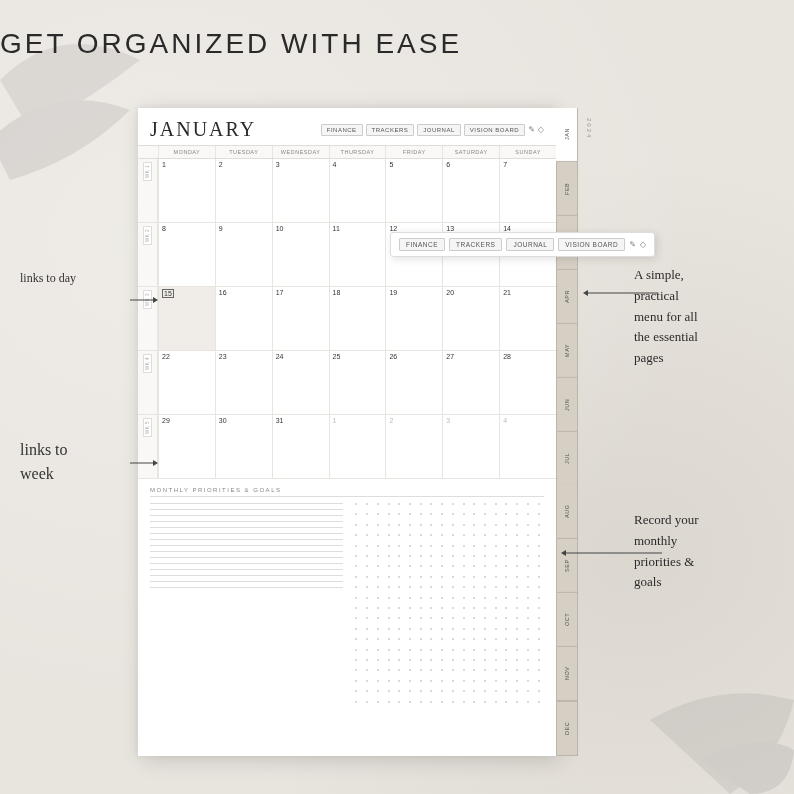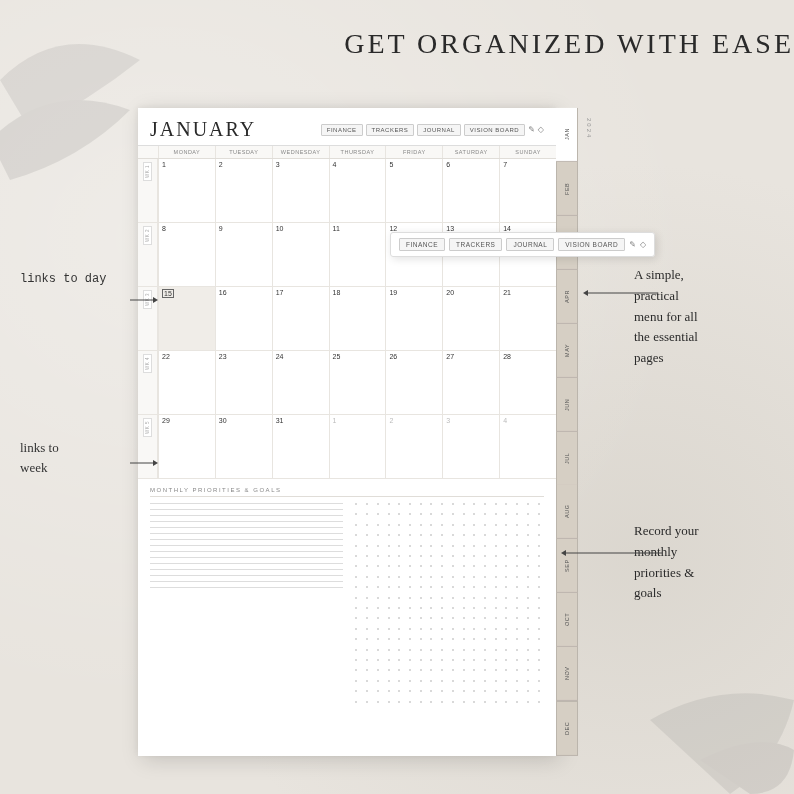--- a/index.html
+++ b/index.html
@@ -21,29 +21,28 @@
                   radial-gradient(ellipse at 80% 70%, rgba(200,195,185,0.4) 0%, transparent 50%);
       pointer-events: none;
       z-index: 0;
     }
 
     .main-title {
       position: absolute;
       top: 28px;
       left: 0;
       right: 0;
-      text-align: right;
-      font-family: Liberation Serif, serif;
+      text-align: left;
+      font-family: Liberation Sans, sans-serif;
       font-size: 28px;
       letter-spacing: 3px;
       color: #2a2a2a;
       font-weight: 400;
       z-index: 10;
       text-transform: uppercase;
-      padding-left: 9px;
     }
 
     
     .planner-container {
       position: absolute;
       top: 108px;
       left: 138px;
       width: 418px;
       height: 648px;
       background: #fff;
@@ -839,42 +838,42 @@
   <span class="popup-tab">VISION BOARD</span>
   <span class="nav-icon">✎</span>
   <span class="nav-icon">◇</span>
 </div>
 
 <svg class="arrow-line" style="position:absolute;top:290px;left:58px;width:100px;height:20px;z-index:15;">
   <line x1="72" y1="10" x2="98" y2="10" stroke="#444" stroke-width="1"></line>
   <polygon points="95,7 100,10 95,13" fill="#444"></polygon>
 </svg>
 <div class="annotation" style="left:20px;top:268px;">
-  <span class="annotation-text" style="font-size:12px;color:#333;font-style:normal;font-family:Liberation Mono, monospace;">links to
+  <span class="annotation-text" style="font-size:12px;color:#333;font-style:normal;font-family:Liberation Serif, serif;">links to
 day</span>
 </div>
 
 <svg class="arrow-line" style="position:absolute;top:453px;left:58px;width:100px;height:20px;z-index:15;">
   <line x1="72" y1="10" x2="98" y2="10" stroke="#444" stroke-width="1"></line>
   <polygon points="95,7 100,10 95,13" fill="#444"></polygon>
 </svg>
 <div class="annotation" style="left:20px;top:438px;">
-  <span class="annotation-text" style="font-size:13px;color:#333;font-style:normal;font-family:Georgia,serif;">links to<br>week</span>
+  <span class="annotation-text" style="font-size:16px;color:#333;font-style:normal;font-family:Georgia,serif;">links to<br>week</span>
 </div>
 
 <div class="annotation" style="right:30px;top:265px;width:130px;">
   <span class="annotation-text" style="font-size:13px;color:#2a2a2a;font-style:normal;font-family:Georgia,serif;line-height:1.6;margin-top:40px;">A simple,<br>practical<br>menu for all<br>the essential<br>pages</span>
 </div>
 
 <svg class="arrow-line" style="position:absolute;top:285px;left:580px;width:80px;height:15px;z-index:15;">
   <line x1="78" y1="8" x2="5" y2="8" stroke="#444" stroke-width="1"></line>
   <polygon points="8,5 3,8 8,11" fill="#444"></polygon>
 </svg>
 
-<div class="annotation" style="right:30px;top:510px;width:130px;margin-top:11px;">
+<div class="annotation" style="right:30px;top:510px;width:130px;">
   <span class="annotation-text" style="font-size:13px;color:#2a2a2a;font-style:normal;font-family:Georgia,serif;line-height:1.6;">Record your<br>monthly<br>priorities &amp;<br>goals</span>
 </div>
 
 <svg class="arrow-line" style="position:absolute;top:545px;left:558px;width:106px;height:15px;z-index:15;">
   <line x1="104" y1="8" x2="5" y2="8" stroke="#444" stroke-width="1"></line>
   <polygon points="8,5 3,8 8,11" fill="#444"></polygon>
 </svg>
 
 <svg style="position:absolute;top:0;left:0;width:794px;height:794px;pointer-events:none;z-index:2;opacity:0.12;">
 

